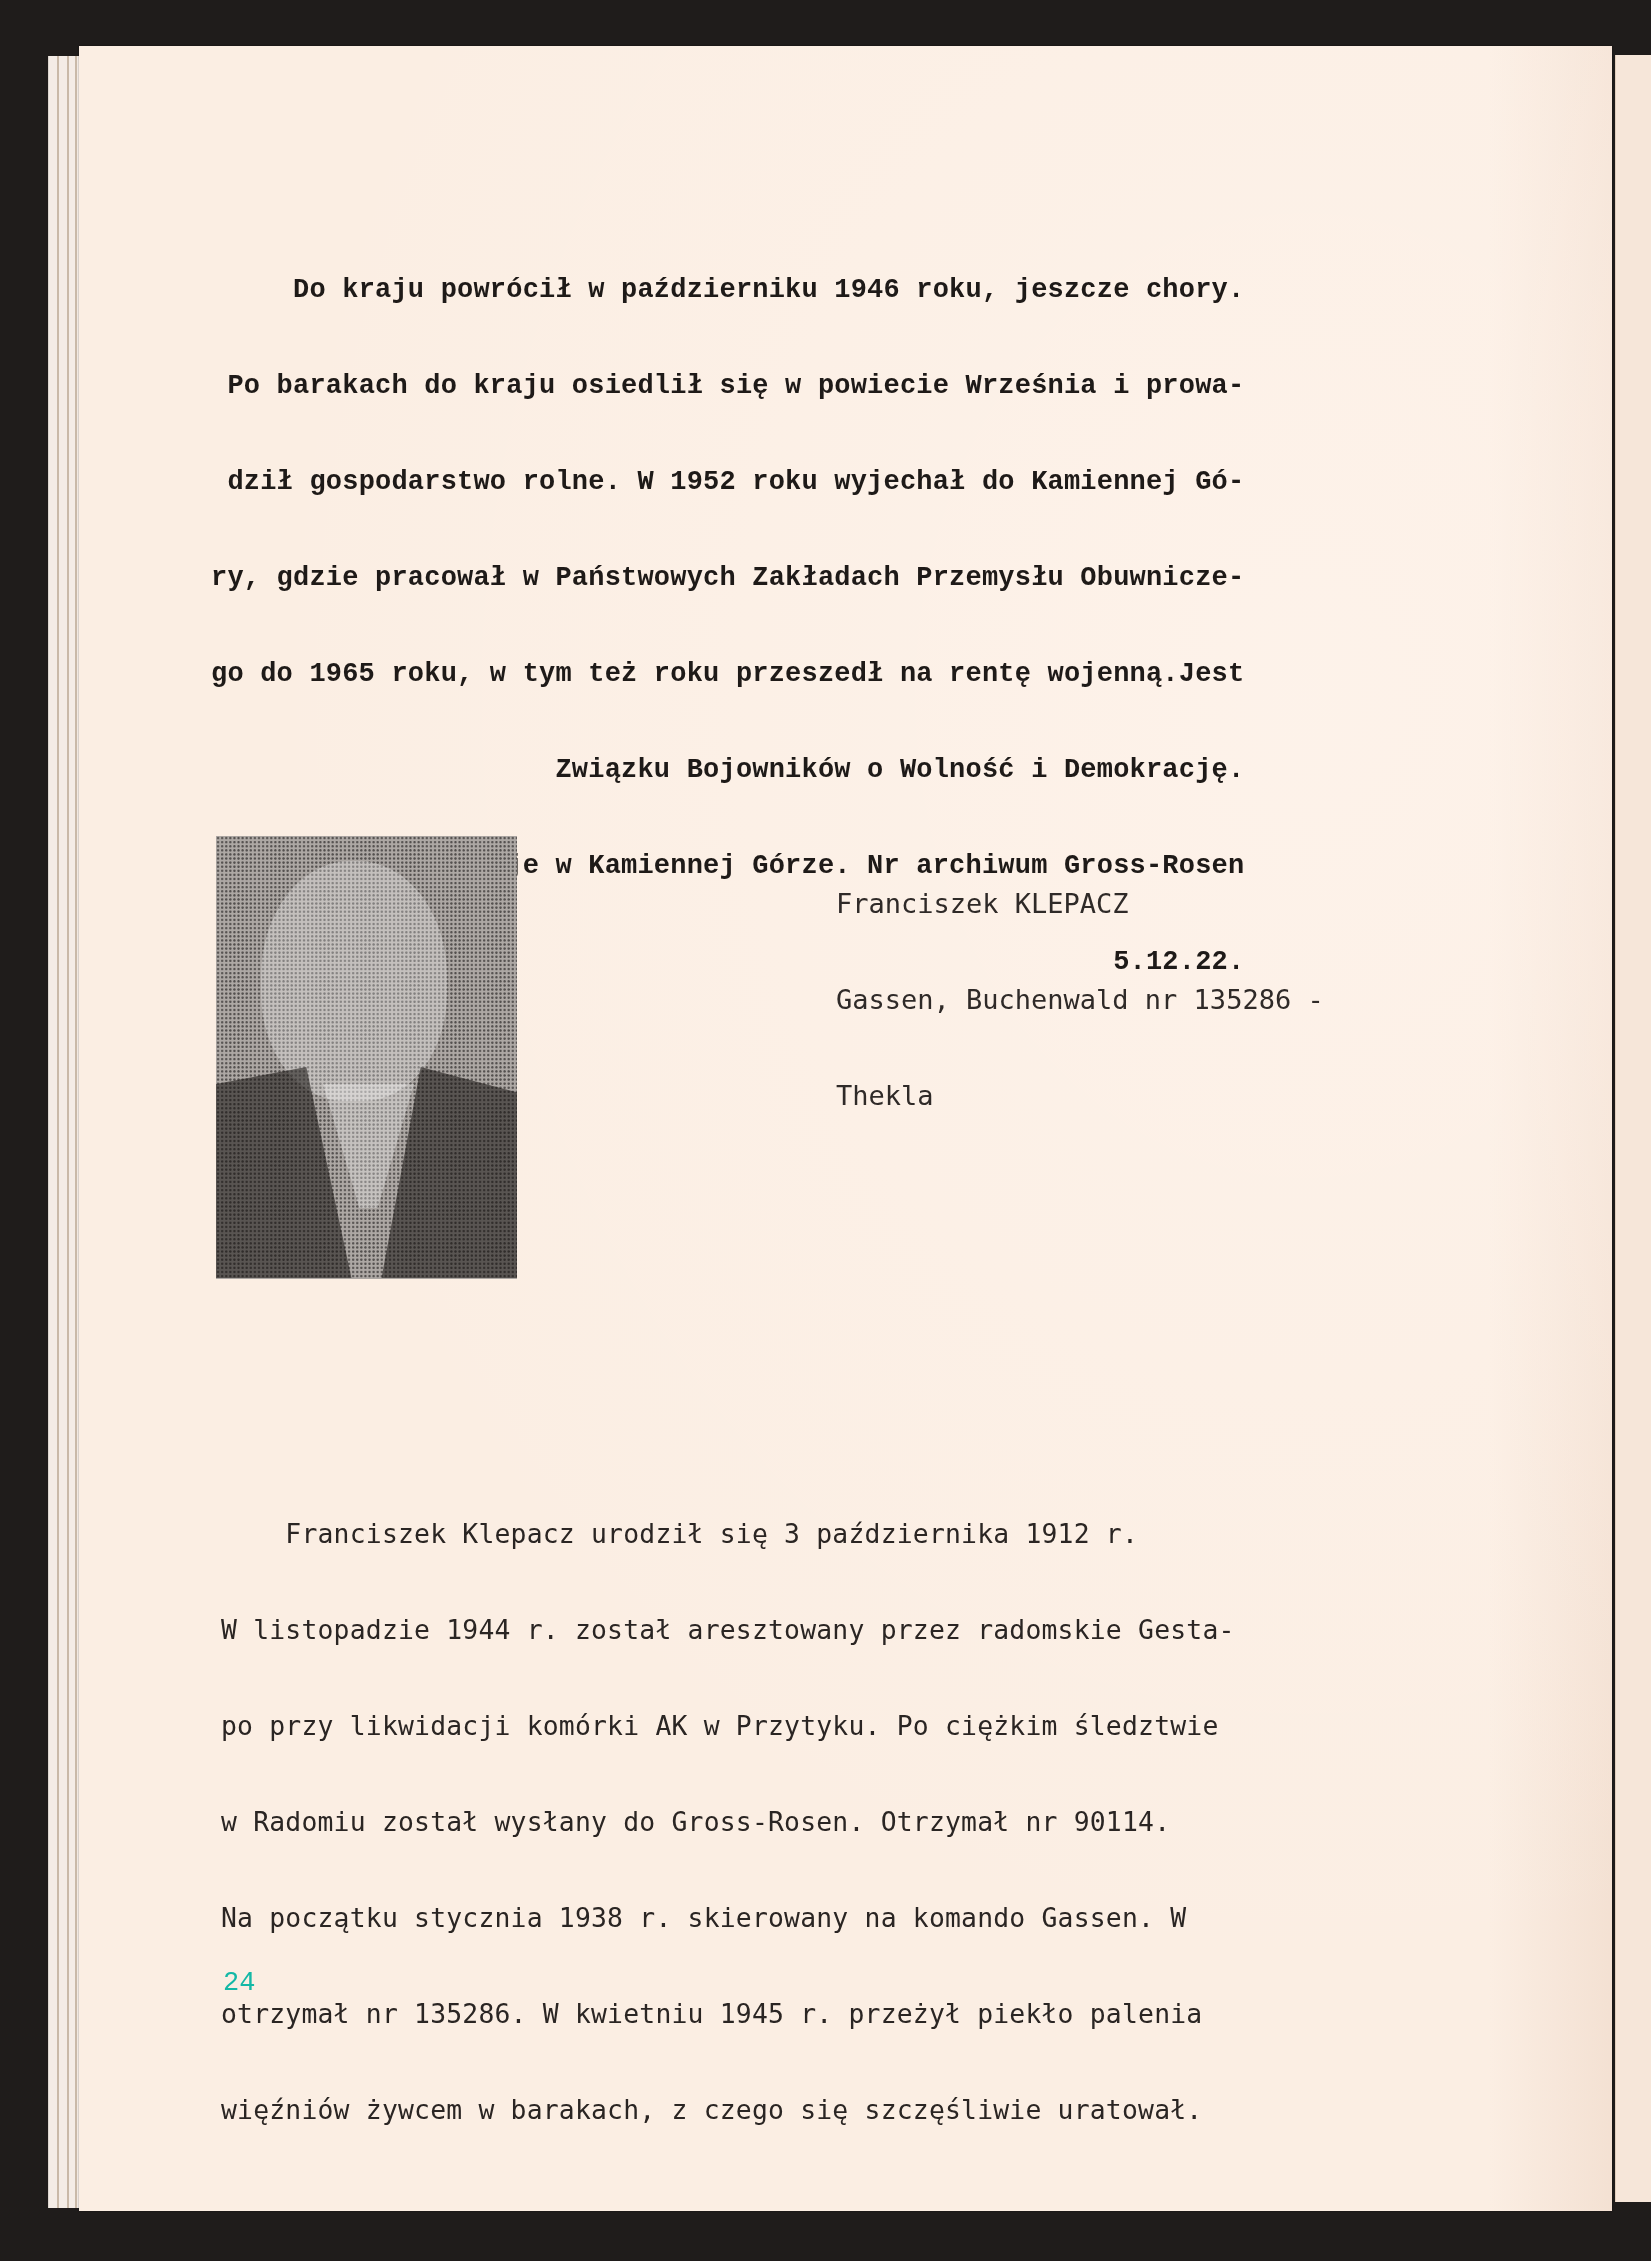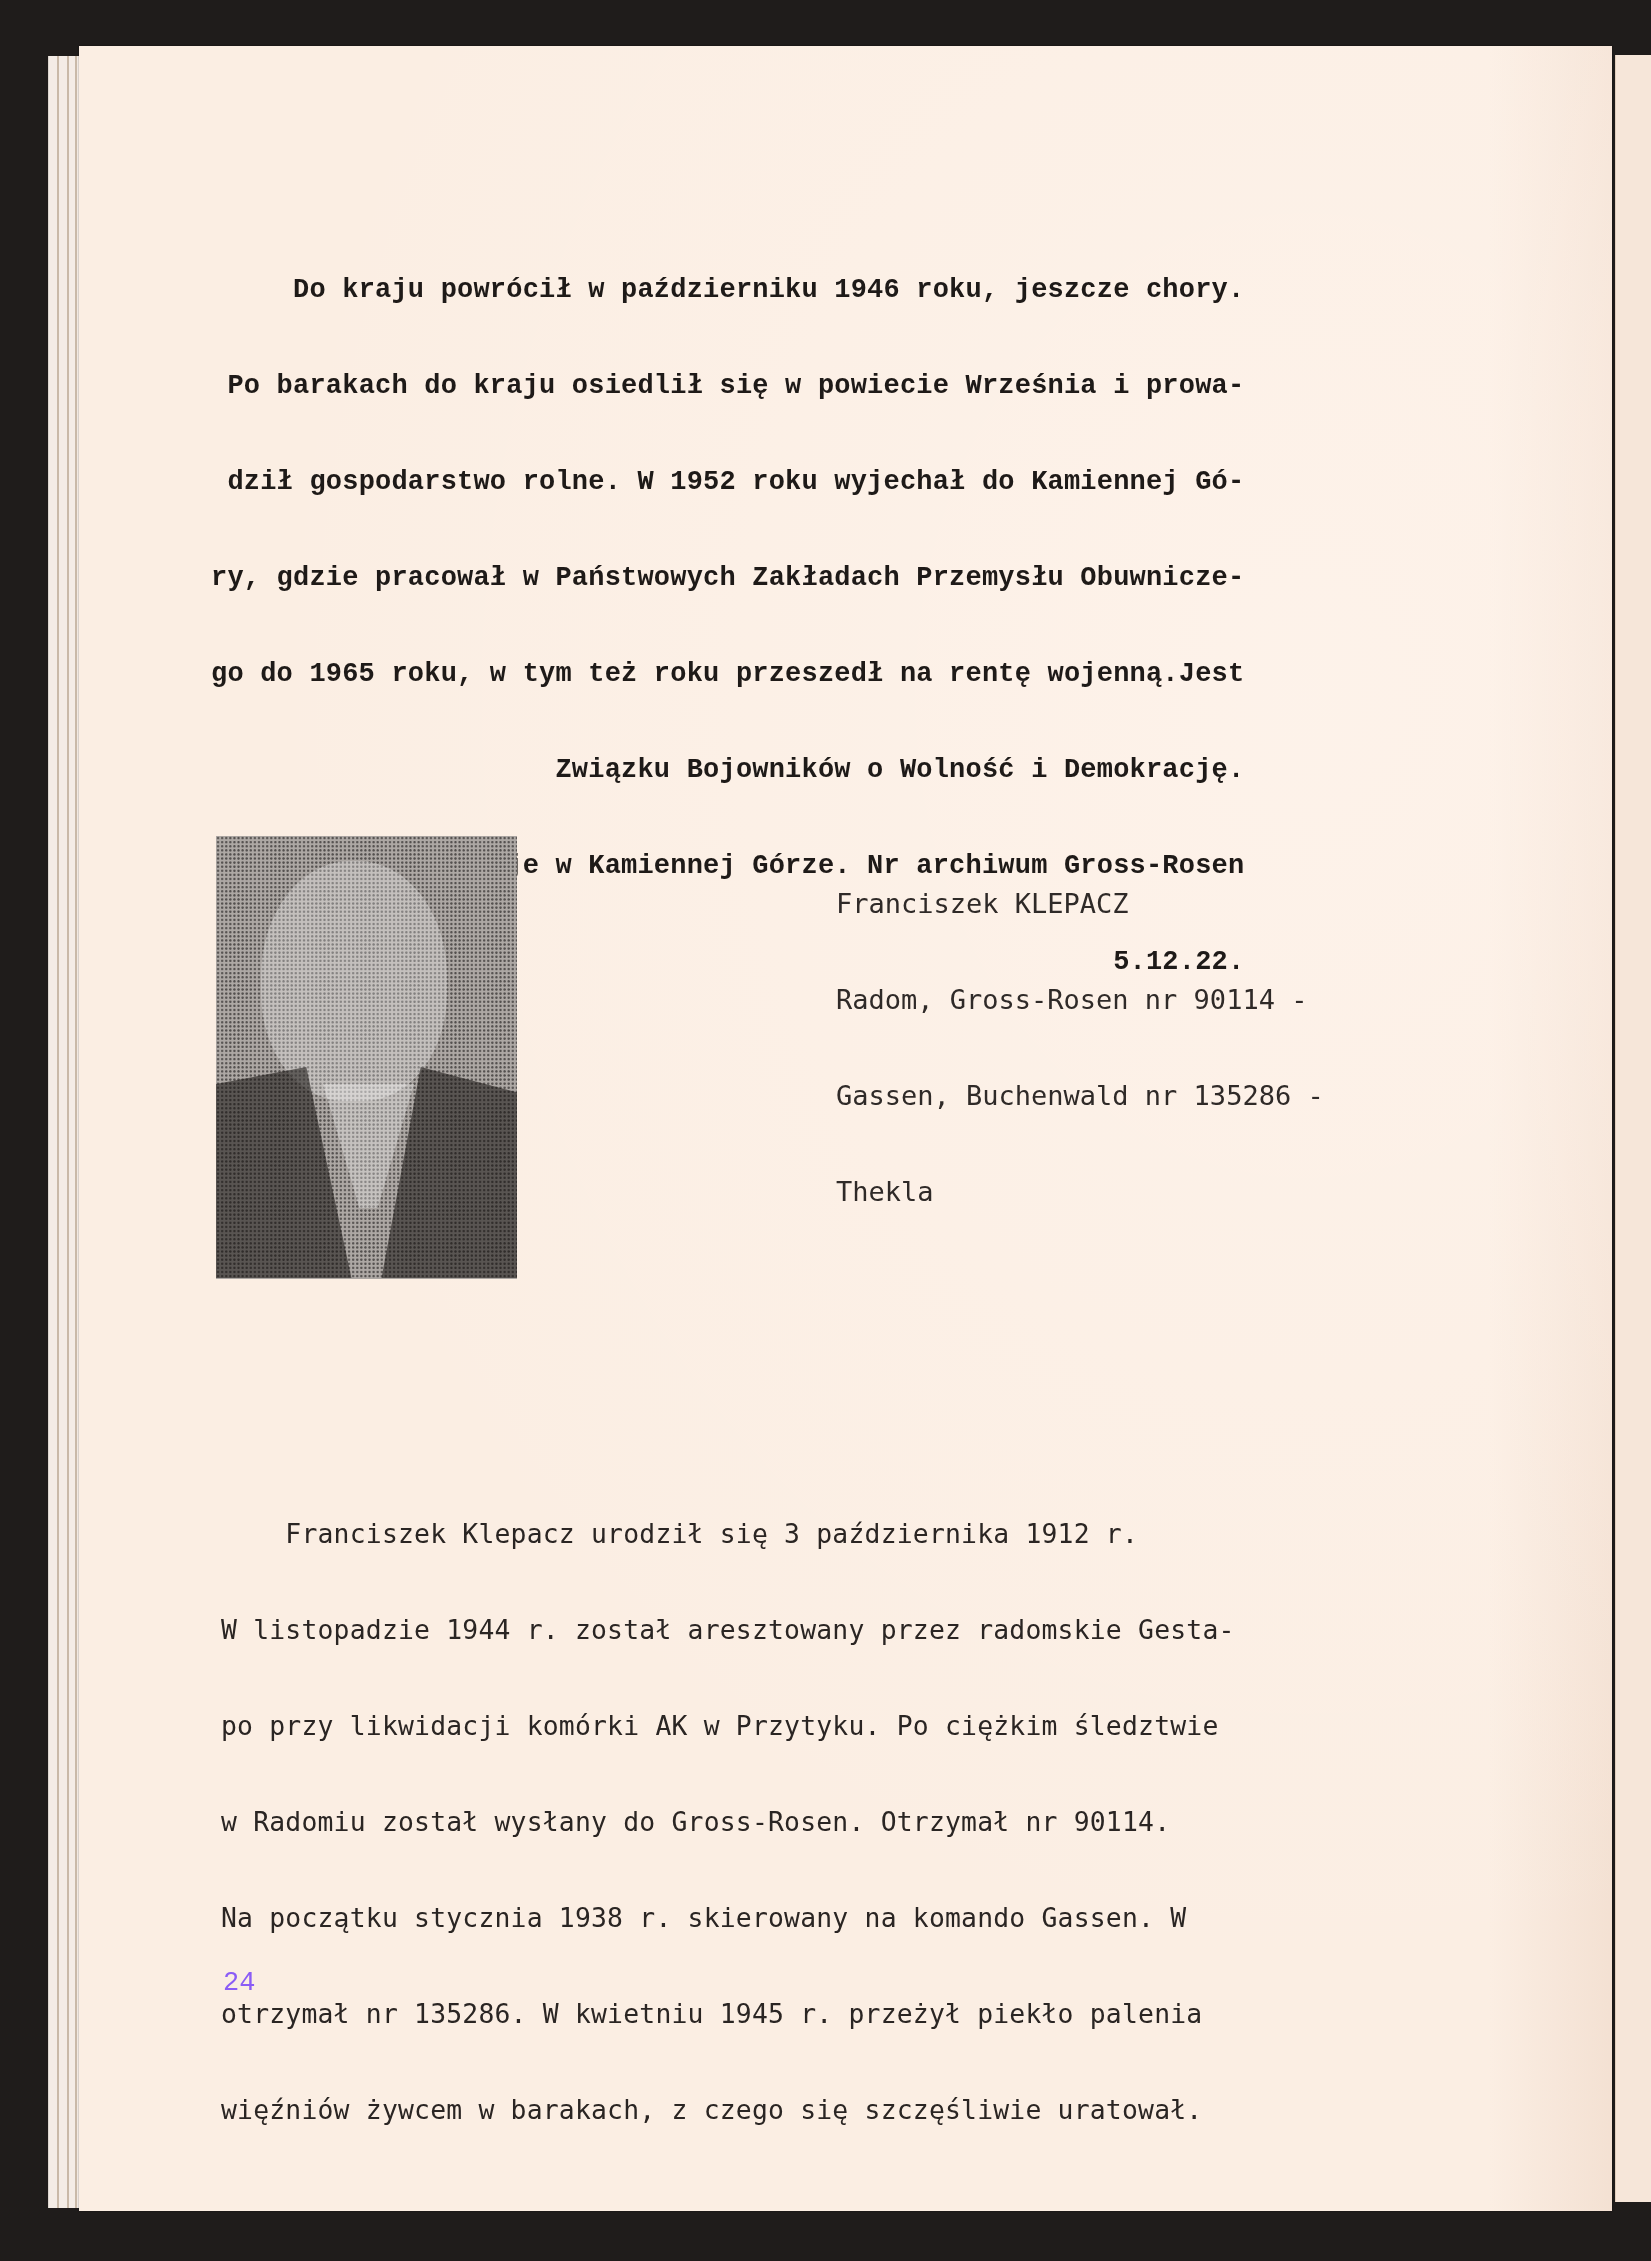--- a/index.html
+++ b/index.html
@@ -45,21 +45,21 @@
     overflow: hidden;
   }
   .photo .shape { position: absolute; }
   .caption {
     position: absolute; left: 836px; top: 824px;
     color: #2f2a28; font-size: 27px; line-height: 32px; white-space: pre;
     font-family: "DejaVu Sans Mono", monospace;
   }
   .page-number {
     position: absolute; left: 223px; top: 1968px;
-    font-size: 27px; color: #8b5cf6;
+    font-size: 27px; color: #14b8a6;
   }
 </style>
 </head>
 <body>
 
 <div class="page-stack">
   <div class="edge" style="left:8.3px"></div>
   <div class="edge" style="left:18px"></div>
   <div class="edge" style="left:26.4px"></div>
 </div>
@@ -81,21 +81,20 @@
 
 <div class="photo" aria-label="portrait photograph of Franciszek Klepacz">
   <div class="shape" style="left:0;top:0;right:0;bottom:0;background:rgba(255,255,255,0.18);"></div>
   <div class="shape" style="left:45px;top:25px;width:186px;height:240px;border-radius:48% 48% 45% 45%;background:rgba(255,255,255,0.28);"></div>
   <div class="shape" style="left:107px;top:248px;width:91px;height:124px;background:rgba(255,255,255,0.30);clip-path:polygon(0 0,100% 0,60% 100%,40% 100%);"></div>
   <div class="shape" style="left:0;top:231px;width:301px;height:211px;background:rgba(20,16,15,0.55);clip-path:polygon(0 8%,30% 0,45% 100%,0 100%,0 8%,55% 100%,68% 0,100% 12%,100% 100%,55% 100%);"></div>
 </div>
 
 <div class="caption">
   <span class="line">Franciszek KLEPACZ</span>
-  <span class="line">Radom, Gross-Rosen nr 90114 -</span>
   <span class="line">Gassen, Buchenwald nr 135286 -</span>
   <span class="line">Thekla</span>
 </div>
 
 <div class="text-block" style="left:221px; top:1454px; font-family:'DejaVu Sans Mono', monospace; font-size:26.4px;">
   <span class="line">    Franciszek Klepacz urodził się 3 października 1912 r.</span>
   <span class="line">W listopadzie 1944 r. został aresztowany przez radomskie Gesta-</span>
   <span class="line">po przy likwidacji komórki AK w Przytyku. Po ciężkim śledztwie</span>
   <span class="line">w Radomiu został wysłany do Gross-Rosen. Otrzymał nr 90114.</span>
   <span class="line">Na początku stycznia 1938 r. skierowany na komando Gassen. W</span>

